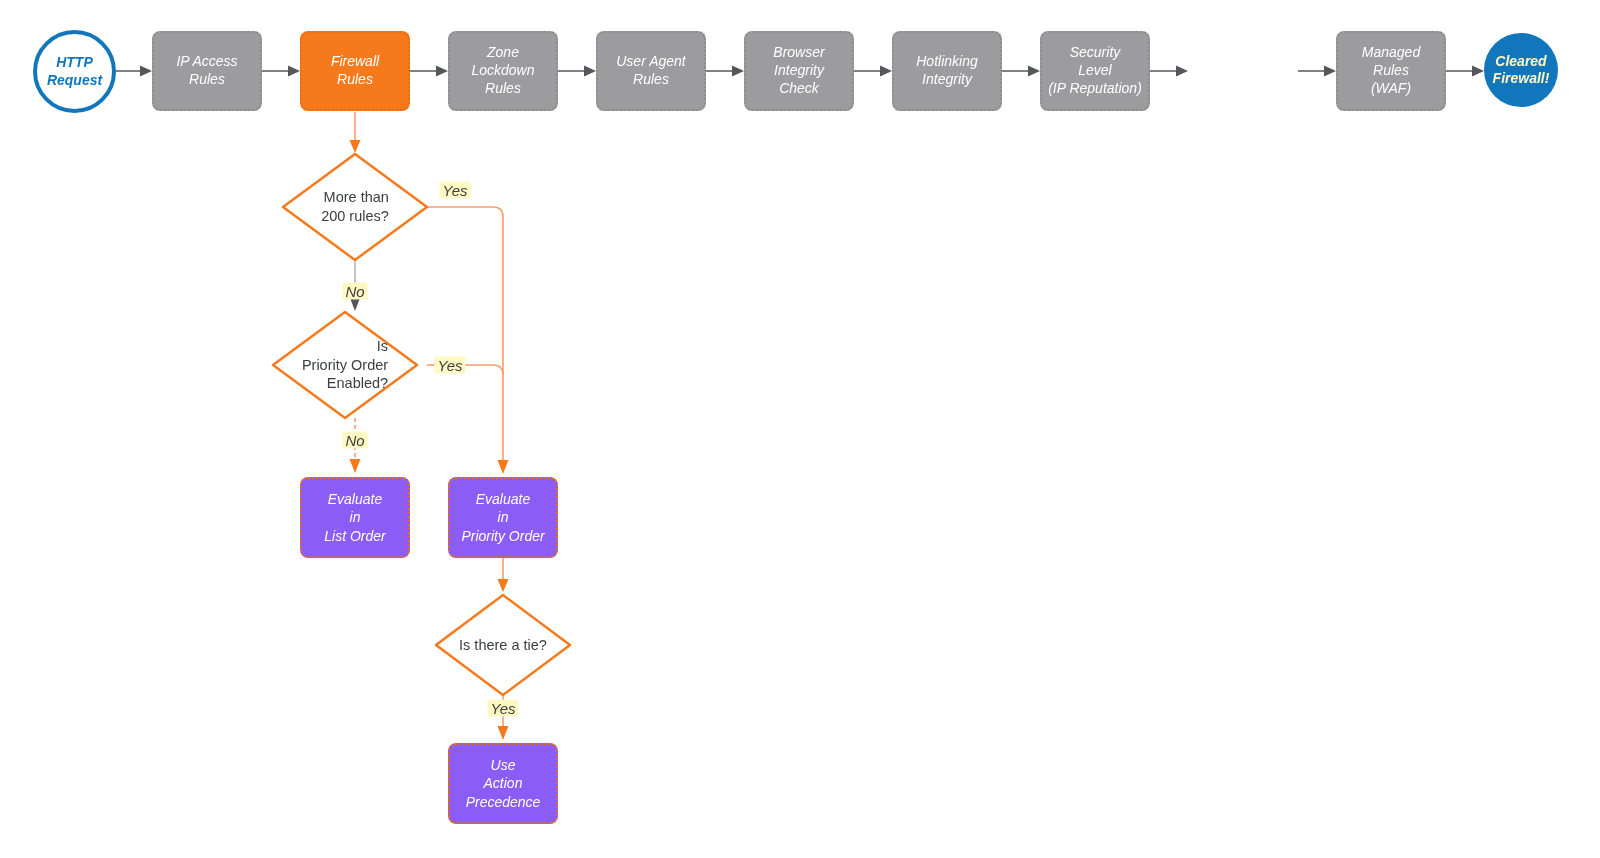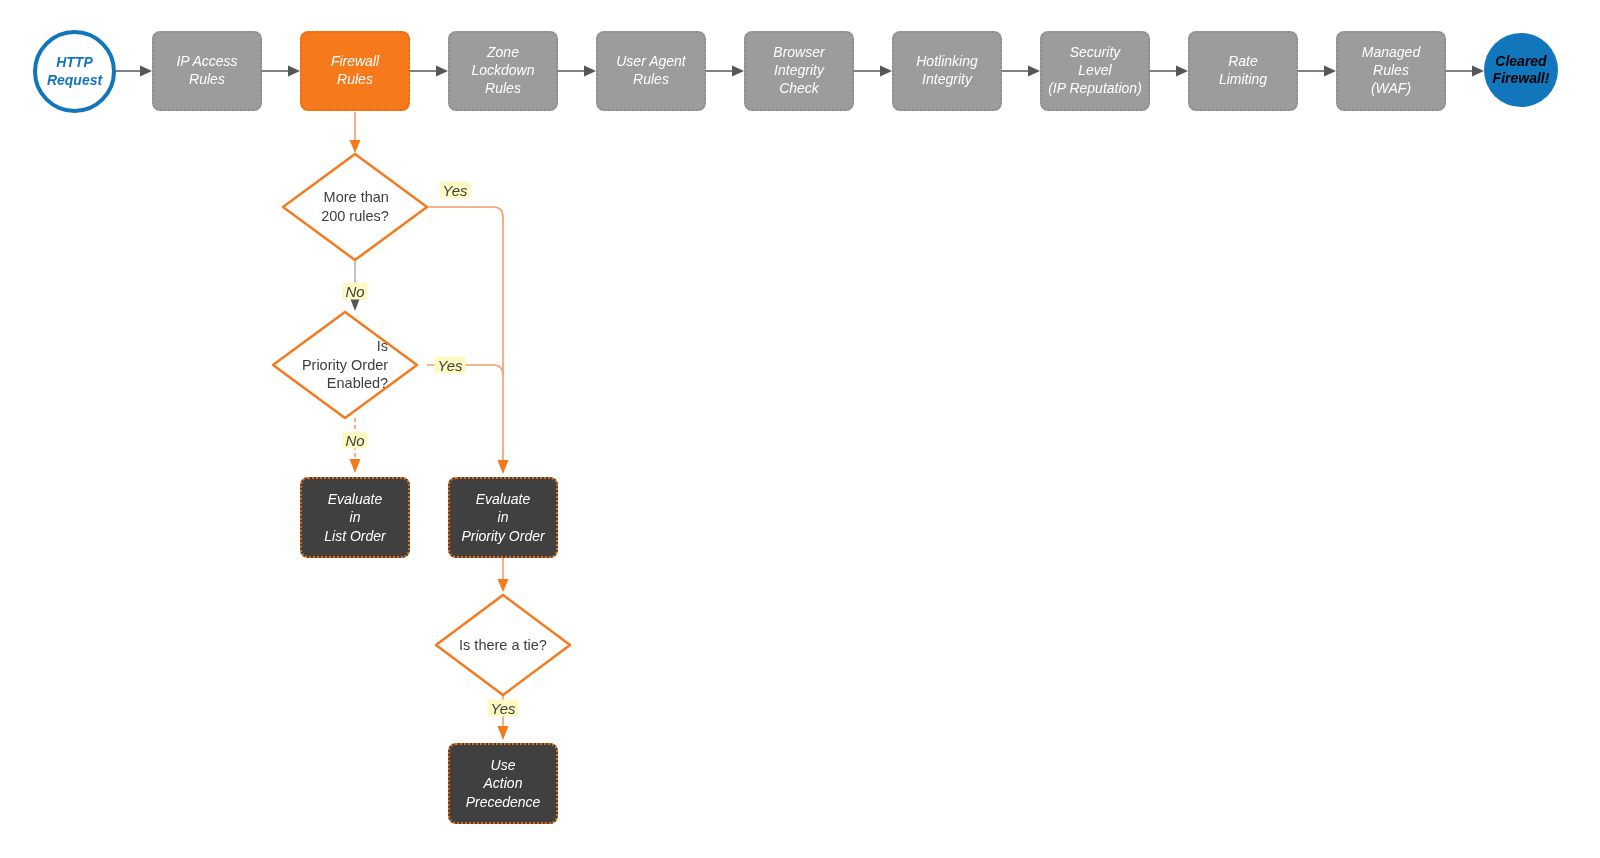--- a/index.html
+++ b/index.html
@@ -33,40 +33,40 @@
   }
   .terminal.start {
     left:33px; top:30px; width:83px; height:83px;
     background:#ffffff; border:4px solid #1176bb;
   }
   .terminal.start .terminal-label { color:#1176bb; }
   .terminal.end {
     left:1484px; top:33px; width:74px; height:74px;
     background:#1176bb;
   }
-  .terminal.end .terminal-label { color:#000000; }
+  .terminal.end .terminal-label { color:#fef9c3; }
   .terminal-label {
     font-style:italic; font-weight:bold; font-size:14px; line-height:1.25;
     white-space:pre-line;
   }
 
   
   .diamond { position:absolute; z-index:2; }
   .diamond svg { position:absolute; left:0; top:0; }
   .diamond-label {
     position:absolute; inset:0;
     display:flex; align-items:center; justify-content:center;
     color:#3c3e3f; font-size:14.5px; line-height:1.3;
     text-align:right; white-space:pre-line;
   }
 
   
   .process {
     position:absolute; width:110px; height:81px;
-    background:#404040; border:2px dotted #e96d0e; border-radius:8px;
+    background:#8b5cf6; border:2px dotted #e96d0e; border-radius:8px;
     display:flex; align-items:center; justify-content:center;
     z-index:2;
   }
   .process .stage-label { line-height:1.3; }
 
   
   .elabel {
     position:absolute; transform:translate(-50%,-50%);
     background:#fef9c3; padding:0 3px;
     color:#3c3e3f; font-style:italic; font-size:15px;
@@ -167,24 +167,20 @@
   </div>
   <div class="stage" style="left:892px">
     <span class="stage-label">Hotlinking
 Integrity</span>
   </div>
   <div class="stage" style="left:1040px">
     <span class="stage-label">Security
 Level
 (IP Reputation)</span>
   </div>
-  <div class="stage" style="left:1188px">
-    <span class="stage-label">Rate
-Limiting</span>
-  </div>
   <div class="stage" style="left:1336px">
     <span class="stage-label">Managed
 Rules
 (WAF)</span>
   </div>
 
   <div class="terminal end">
     <span class="terminal-label">Cleared
 Firewall!</span>
   </div>

